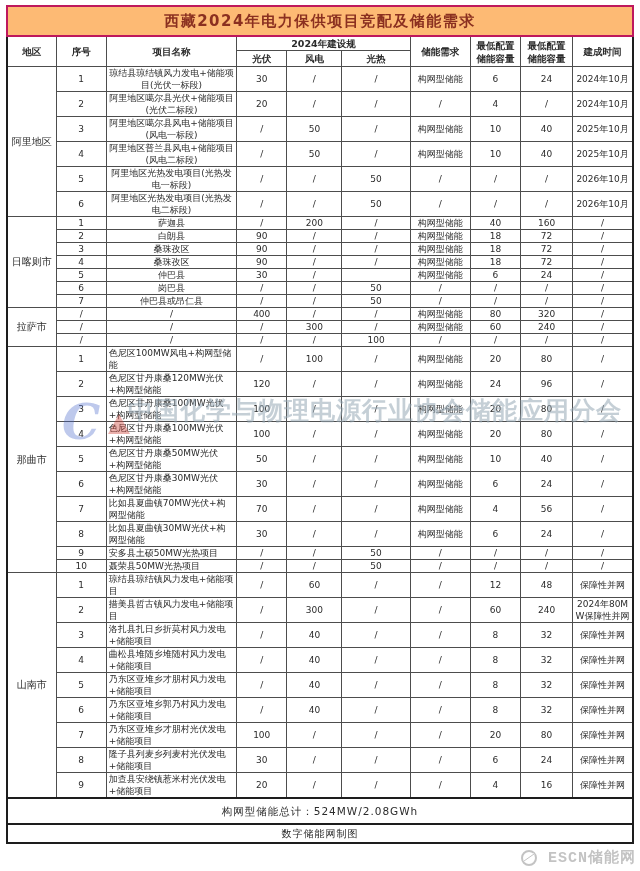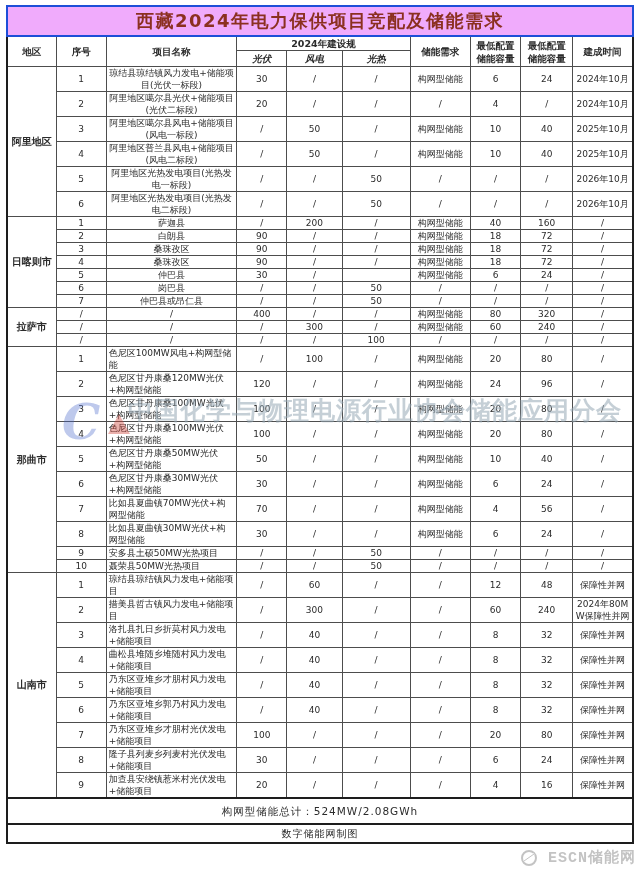--- a/index.html
+++ b/index.html
@@ -8,27 +8,27 @@
     font-family:"DejaVu Sans","Liberation Sans",sans-serif;
   }
   .canvas{position:absolute;left:6px;top:5px;width:628px;}
   table{border-collapse:collapse;table-layout:fixed;width:628px;background:#fff;}
   th,td{
     border:1px solid #4d4d4d;font-size:9px;color:#2b2b2b;text-align:center;
     vertical-align:middle;padding:0 2px;line-height:12px;overflow:hidden;
     font-weight:normal;word-break:break-all;
   }
   .title-cell{
-    background:#f0abfc;color:#8b3020;font-size:18px;font-weight:bold;
-    height:28px;letter-spacing:1.5px;border:2px solid #1d4ed8;line-height:28px;
+    background:#fdba74;color:#8b3020;font-size:15px;font-weight:bold;
+    height:28px;letter-spacing:1.5px;border:2px solid #be185d;line-height:28px;
   }
   table{border:2px solid #1d1d1d;}
   thead th{font-weight:bold;font-size:9.5px;line-height:13px;background:#fff;}
-  thead tr.subhead th{height:15px;font-style:italic;}
-  tbody td.region-cell{font-size:10px;font-weight:bold;}
+  thead tr.subhead th{height:15px;}
+  tbody td.region-cell{font-size:10px;font-weight:normal;}
   tbody td.project.left{text-align:left;margin-left:6px;}
   tfoot td{border-top:2px solid #1d1d1d;}
   .total-cell{height:24px;font-size:10.5px;letter-spacing:1px;}
   .credit-cell{height:17px;font-size:10px;letter-spacing:1px;}
   
   .wm-center{
     position:absolute;left:0;top:396px;width:640px;height:58px;
     pointer-events:none;display:flex;align-items:flex-start;
   }
   .wm-logo{position:absolute;left:62px;top:2px;width:92px;height:52px;}

